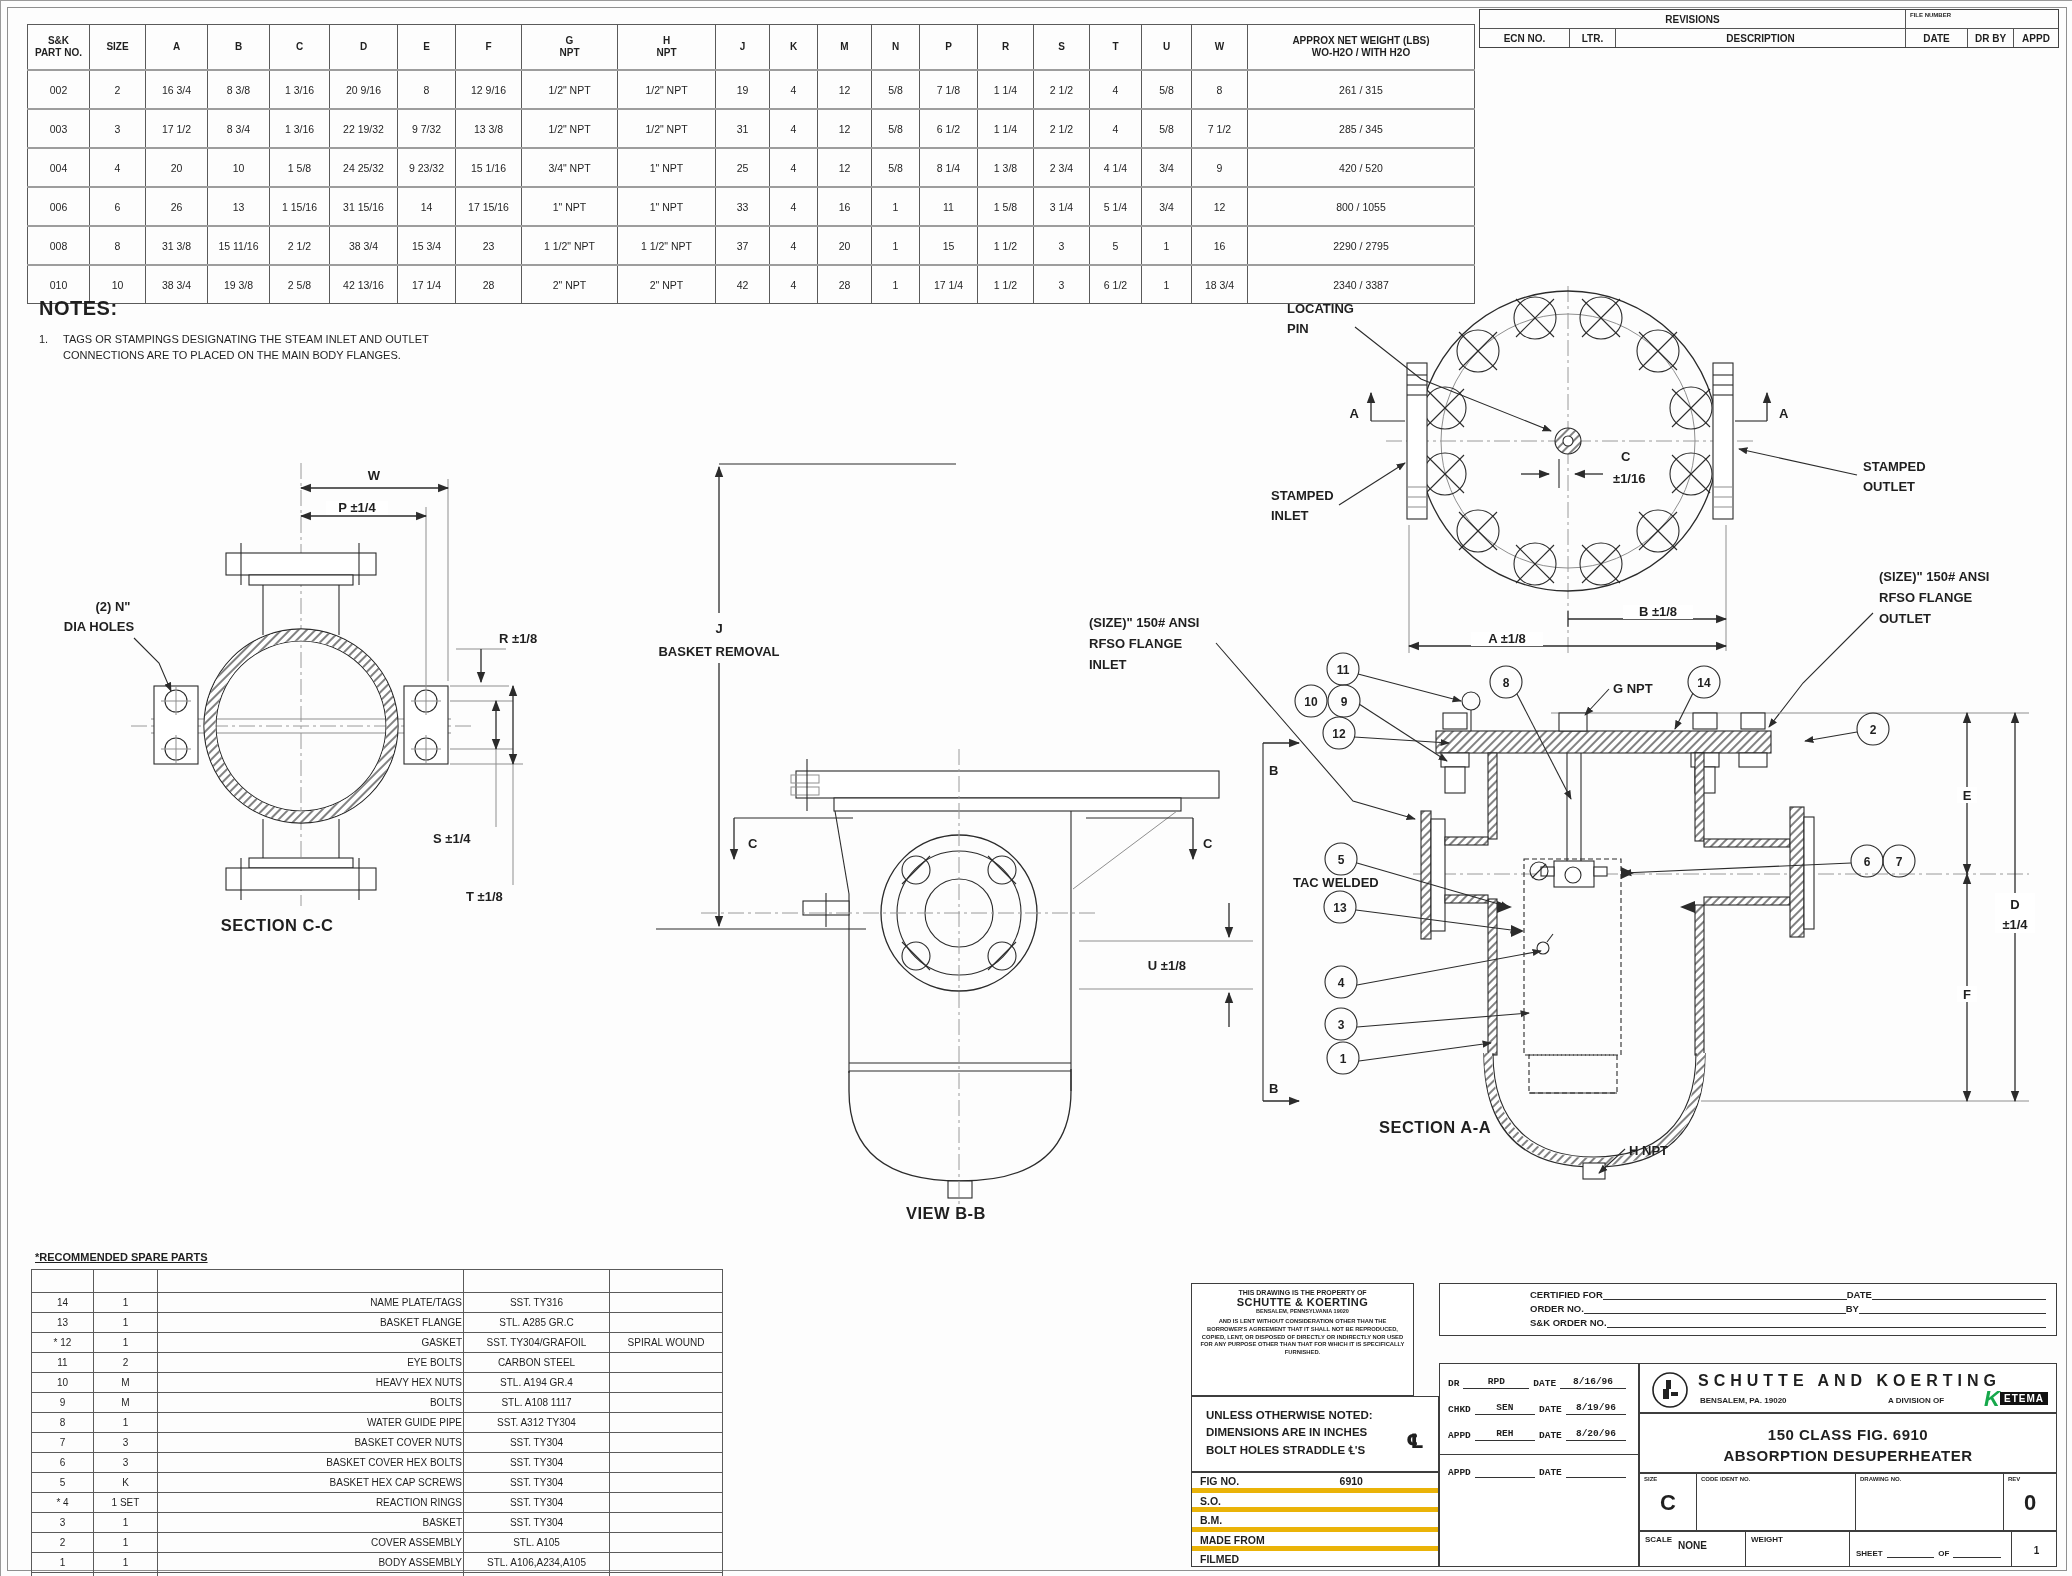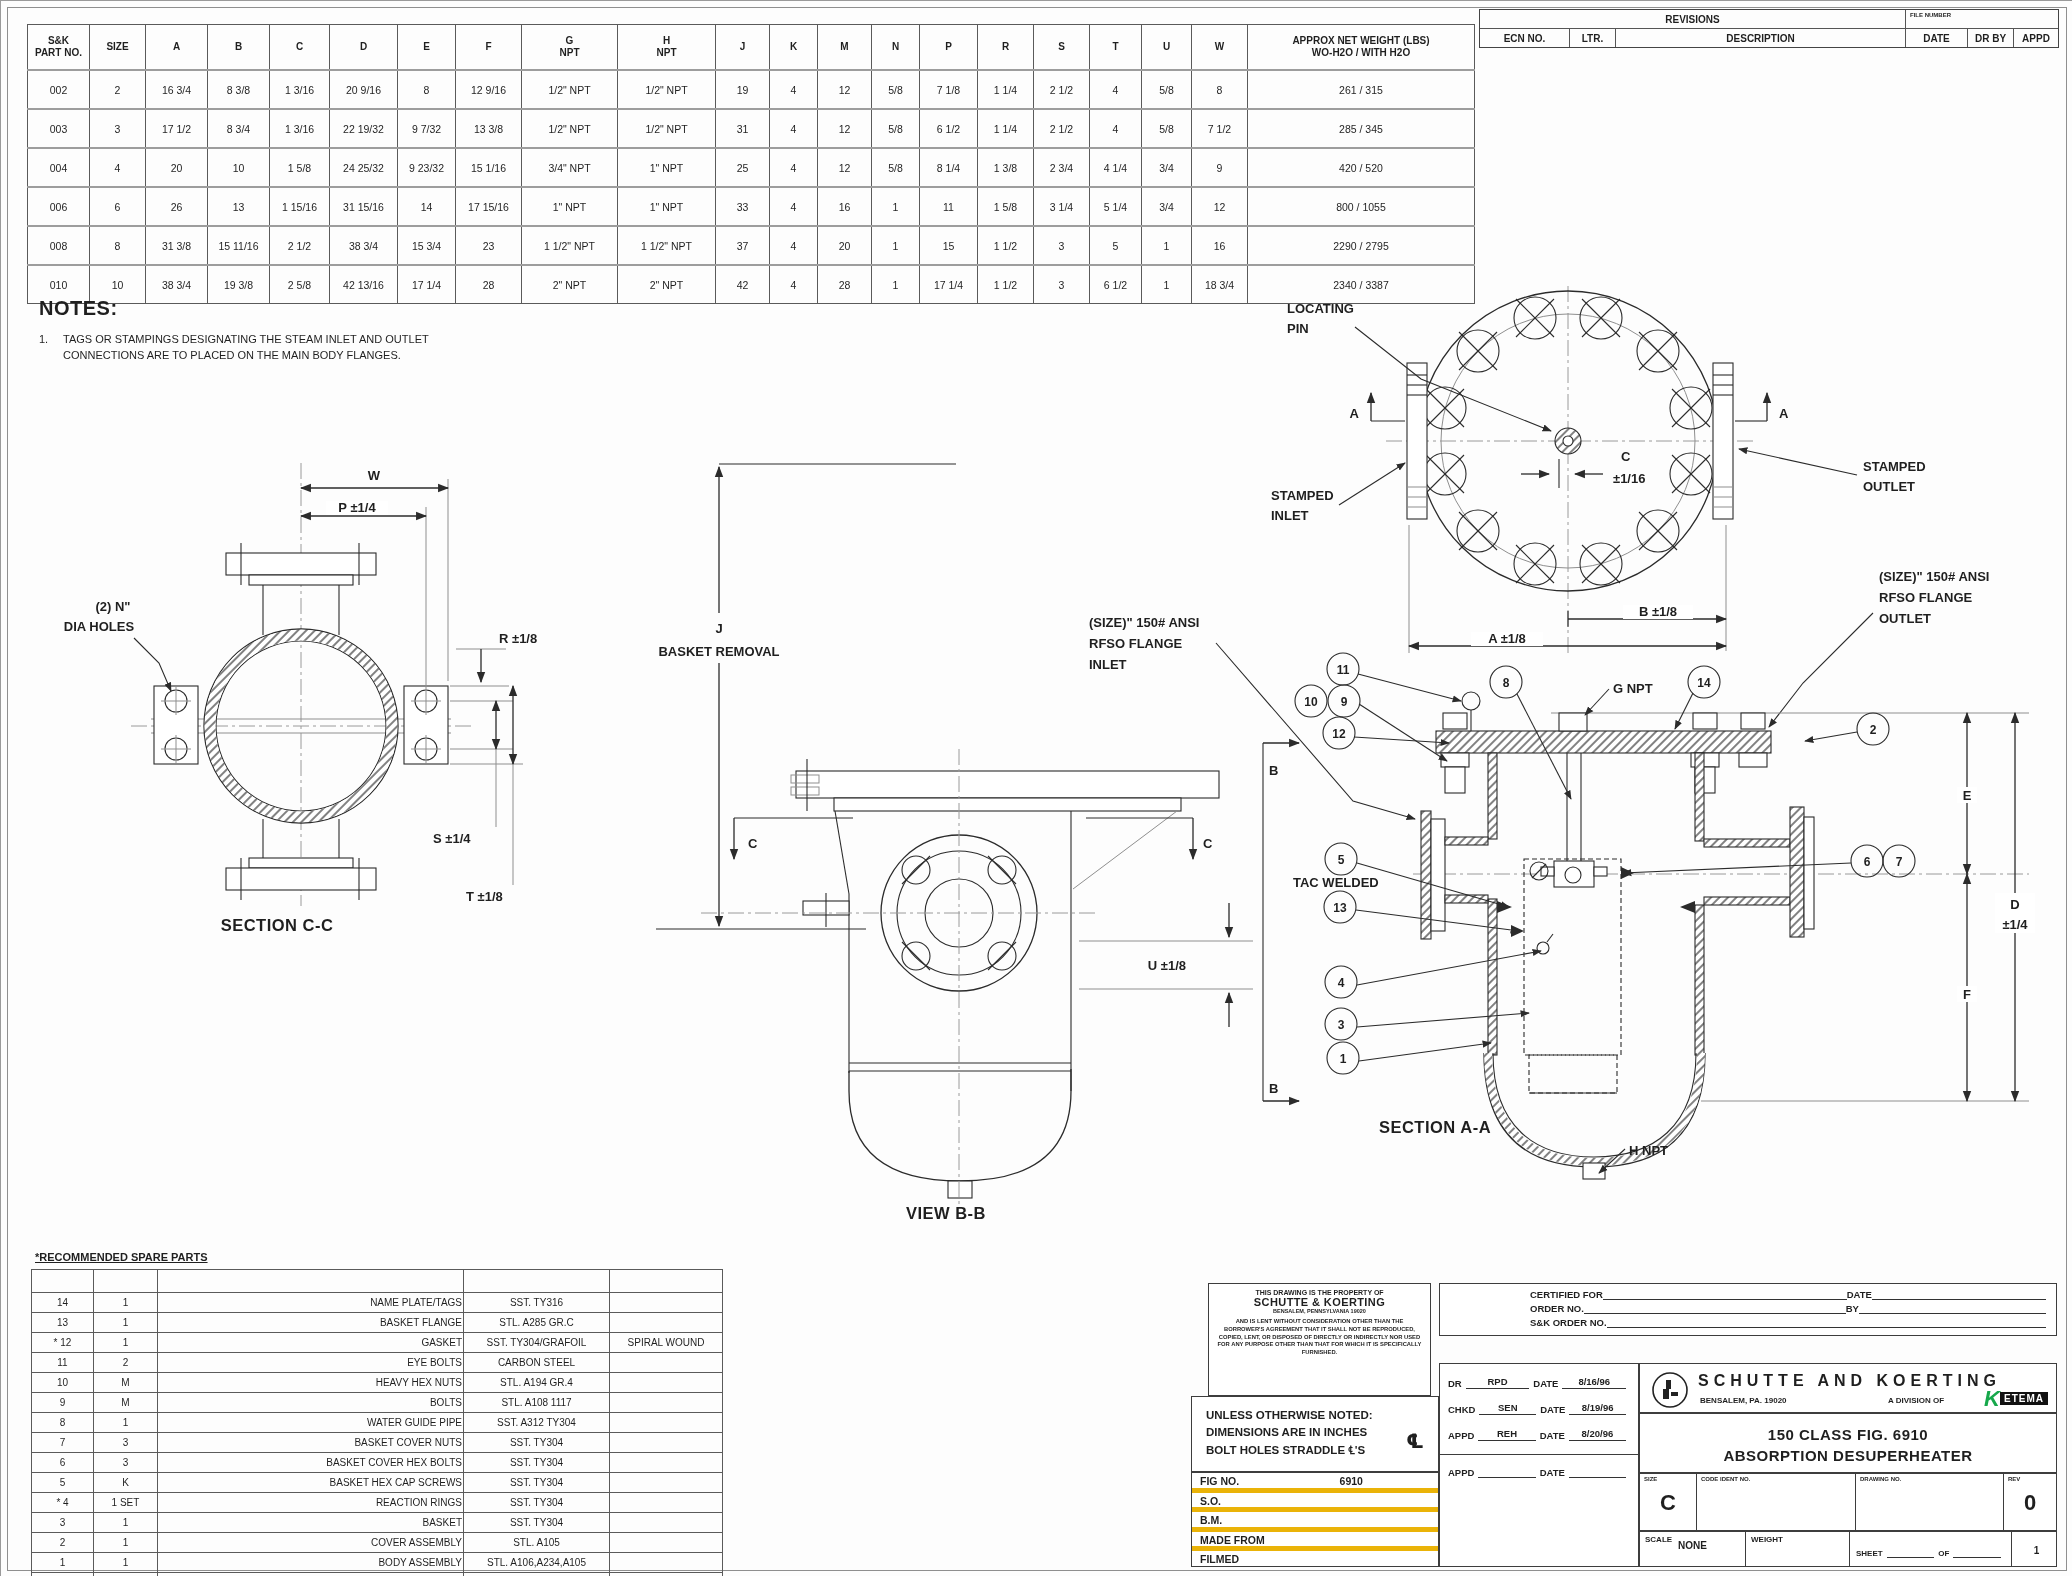--- a/index.html
+++ b/index.html
@@ -29,33 +29,33 @@
 
   .sparenote{position:absolute;left:34px;top:1250px;font-size:11px;font-weight:600;text-decoration:underline;}
   .partstab{position:absolute;left:30px;top:1268px;width:692px;border:1.6px solid #444;}
   .partstab td{border:1px solid #5a5a5a;font-size:10px;height:17px;text-align:center;white-space:pre-line;}
   .partstab td:nth-child(3){text-align:right;padding-left:8px;}
   .partstab tr.ftr td{font-size:9px;font-weight:700;height:26px;text-align:center;}
   .partstab tr:first-child td{height:20px;}
 
   
   .tb{position:absolute;box-sizing:border-box;border:1.2px solid #3d3d3d;background:#fff;}
-  .prop{left:1190px;top:1282px;width:223px;height:113px;text-align:center;padding-top:5px;margin-left:17px;}
+  .prop{left:1190px;top:1282px;width:223px;height:113px;text-align:center;padding-top:5px;}
   .prop .p1{font-size:7px;font-weight:700;}
   .prop .p2{font-size:11px;font-weight:800;letter-spacing:.4px;}
   .prop .p3{font-size:5.5px;font-weight:700;margin-bottom:4px;}
   .prop .legal{font-size:5.8px;font-weight:600;line-height:1.35;padding:0 8px;text-align:center;}
   .unless{left:1190px;top:1395px;width:248px;height:76px;padding:10px 0 0 14px;}
   .unless div{font-size:11.5px;font-weight:800;line-height:1.5;}
   .unless .clsym{position:absolute;right:14px;top:32px;font-family:"DejaVu Sans",sans-serif;font-size:20px;font-weight:700;}
   .figrows{left:1190px;top:1471px;width:248px;height:95px;display:flex;flex-direction:column;}
   .figrow{flex:1;border-bottom:5px solid #eab308;position:relative;font-size:10.5px;font-weight:800;padding:2px 0 0 8px;}
   .figrow:last-child{border-bottom:none;}
   .figrow .v{position:absolute;left:60%;font-weight:600;}
-  .sign{left:1438px;top:1362px;width:200px;height:204px;padding-top:12px;}
+  .sign{left:1438px;top:1362px;width:200px;height:204px;padding-top:12px;font-family:Liberation Mono, monospace;}
   .signrow{display:flex;align-items:flex-end;font-size:9.5px;font-weight:800;padding:0 8px;margin-bottom:13px;}
   .signrow .u{flex:1;border-bottom:1px solid #333;text-align:center;font-weight:600;margin:0 4px;min-height:12px;}
   .signsep{border-top:1px solid #3d3d3d;margin:2px 0 10px;}
   .cert{left:1438px;top:1282px;width:618px;height:53px;padding:4px 10px 0 90px;}
   .certrow{display:flex;align-items:flex-end;font-size:9.5px;font-weight:800;margin-bottom:2px;}
   .certrow .u{flex:1.4;border-bottom:1px solid #333;min-height:11px;}
   .certrow .u2{flex:1;border-bottom:1px solid #333;min-height:11px;}
   .warn{left:1438px;top:1335px;width:618px;height:27px;text-align:center;padding-left:190px;box-sizing:border-box;}
   .warn div{font-size:9.5px;font-weight:800;line-height:1.2;}
   .comp{left:1638px;top:1362px;width:418px;height:50px;}

